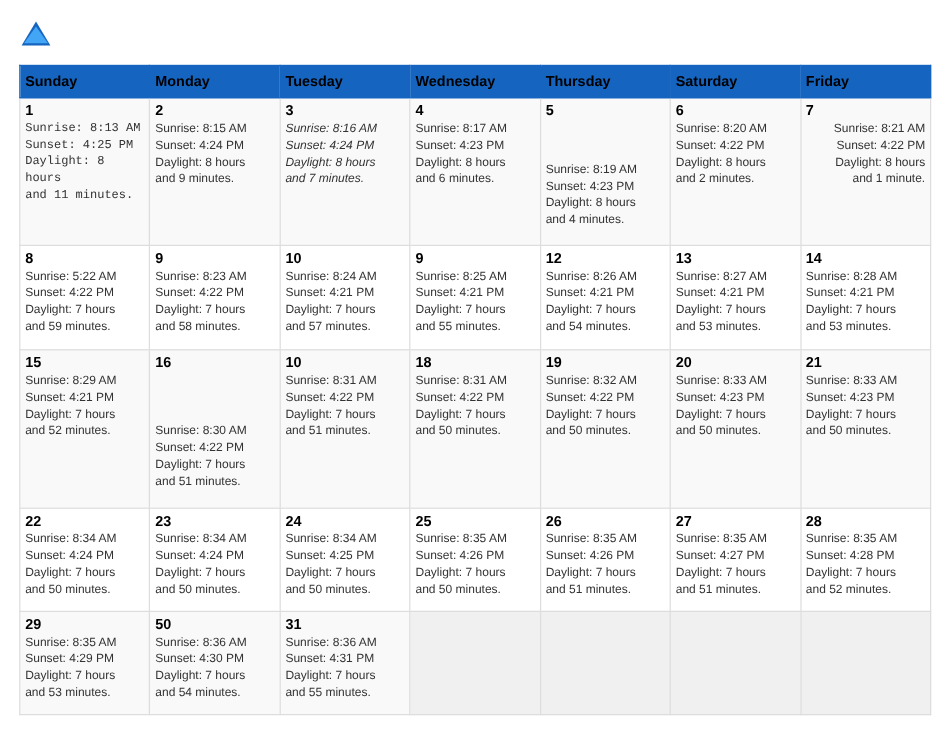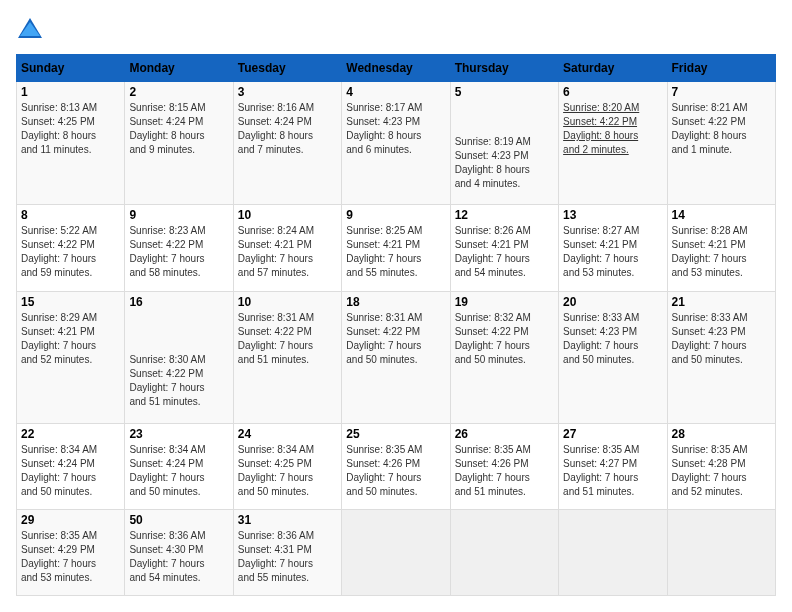--- a/index.html
+++ b/index.html
@@ -124,63 +124,63 @@
           <th>Wednesday</th>
           <th>Thursday</th>
           <th>Saturday</th>
           <th>Friday</th>
         </tr>
     </thead>
     <tbody id="calendar-body">
         <tr>
           <td>
             <span class="day-num">1</span>
-            <div class="day-info" style="white-space: pre-line;">Sunrise: 8:13 AM
+            <div class="day-info" style="white-space: pre-line; font-family: Liberation Mono, monospace;">Sunrise: 8:13 AM
 Sunset: 4:25 PM
 Daylight: 8 hours
 and 11 minutes.</div>
           </td>
           <td>
             <span class="day-num">2</span>
             <div class="day-info" style="white-space: pre-line;">Sunrise: 8:15 AM
 Sunset: 4:24 PM
 Daylight: 8 hours
 and 9 minutes.</div>
           </td>
           <td>
             <span class="day-num">3</span>
-            <div class="day-info" style="white-space: pre-line;">Sunrise: 8:16 AM
+            <div class="day-info" style="white-space: pre-line; font-style: italic;">Sunrise: 8:16 AM
 Sunset: 4:24 PM
 Daylight: 8 hours
 and 7 minutes.</div>
           </td>
           <td>
             <span class="day-num">4</span>
             <div class="day-info" style="white-space: pre-line;">Sunrise: 8:17 AM
 Sunset: 4:23 PM
 Daylight: 8 hours
 and 6 minutes.</div>
           </td>
           <td>
             <span class="day-num">5</span>
             <div class="day-info" style="white-space: pre-line; margin-top: 36px;">Sunrise: 8:19 AM
 Sunset: 4:23 PM
 Daylight: 8 hours
 and 4 minutes.</div>
           </td>
           <td>
             <span class="day-num">6</span>
-            <div class="day-info" style="white-space: pre-line; text-decoration: underline;">Sunrise: 8:20 AM
+            <div class="day-info" style="white-space: pre-line;">Sunrise: 8:20 AM
 Sunset: 4:22 PM
 Daylight: 8 hours
 and 2 minutes.</div>
           </td>
           <td>
             <span class="day-num">7</span>
-            <div class="day-info" style="white-space: pre-line;">Sunrise: 8:21 AM
+            <div class="day-info" style="white-space: pre-line; text-align: right;">Sunrise: 8:21 AM
 Sunset: 4:22 PM
 Daylight: 8 hours
 and 1 minute.</div>
           </td>
         </tr>
         <tr>
           <td>
             <span class="day-num">8</span>
             <div class="day-info" style="white-space: pre-line;">Sunrise: 5:22 AM
 Sunset: 4:22 PM

